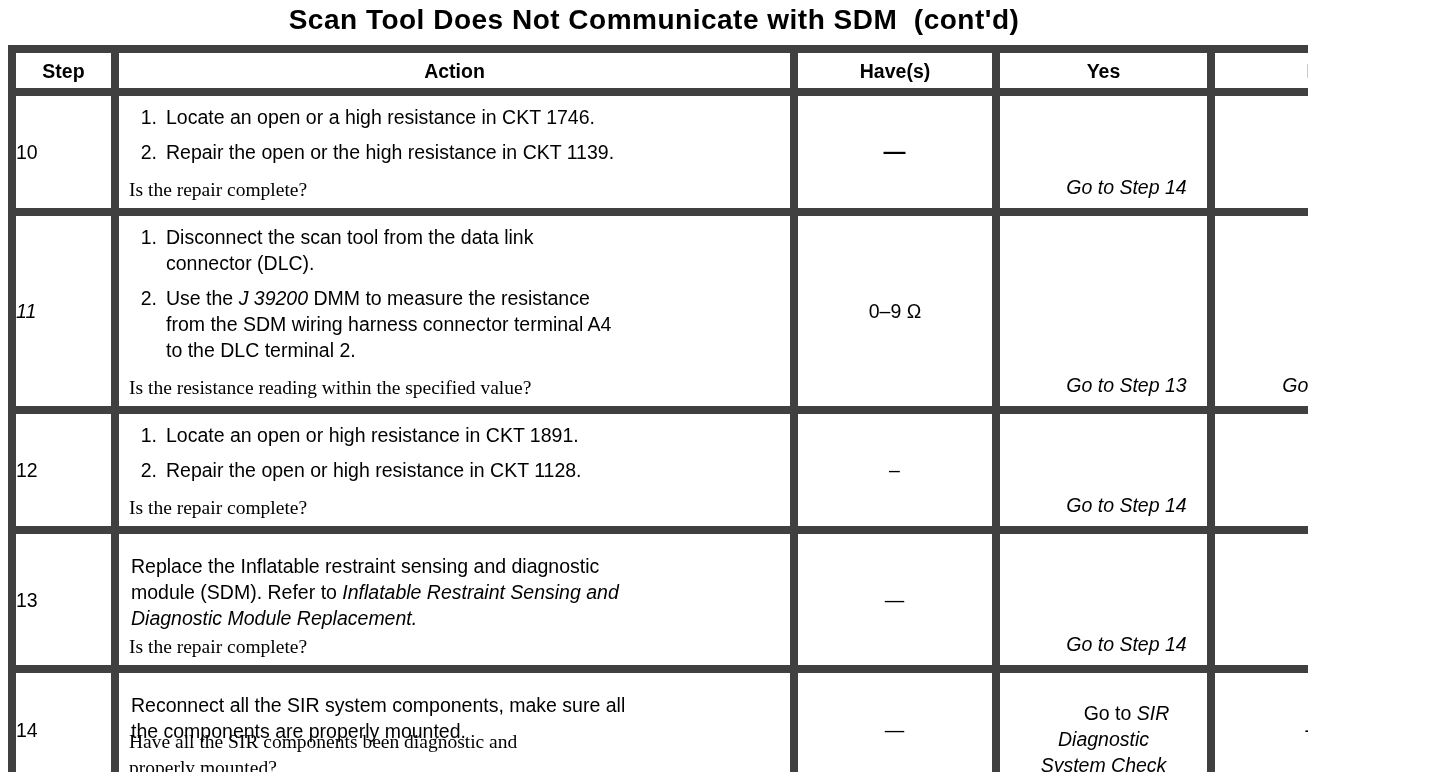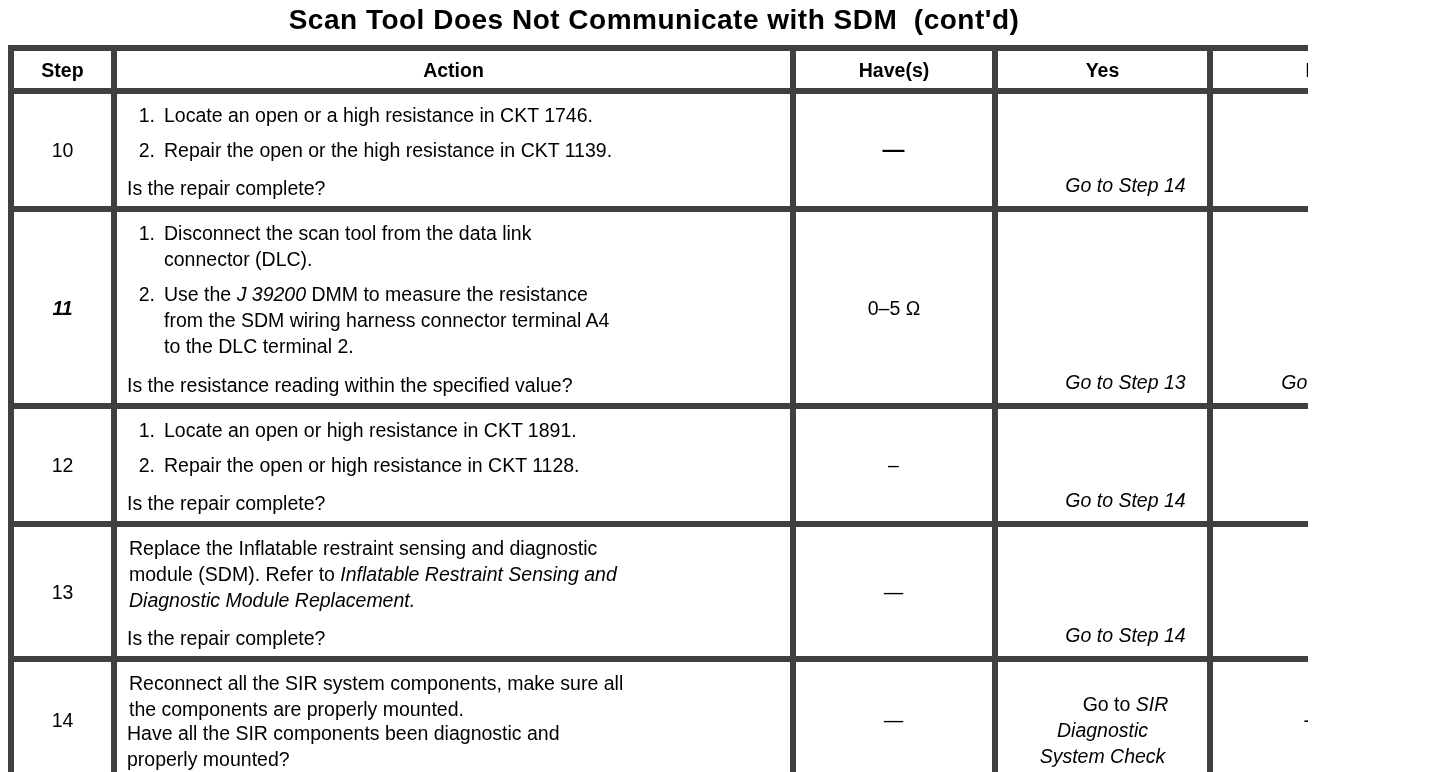--- a/index.html
+++ b/index.html
@@ -29,78 +29,78 @@
   table.diag {
     position: absolute;
     top: 45px;
     left: 8px;
     width: 1416px;
     border-collapse: collapse;
     table-layout: fixed;
     border: 6px solid #000;
   }
   table.diag th, table.diag td {
-    border: 6px solid #404040;
+    border: 8px solid #404040;
     font-size: 19.5px;
     line-height: 26px;
     overflow: hidden;
   }
   thead tr { height: 43px; }
   tr.r10 { height: 114px; }
   tr.r11 { height: 197px; }
   tr.r12 { height: 113px; }
   tr.r13 { height: 135px; }
   tr.r14 { height: 121px; }
   th {
     font-weight: bold;
     font-size: 20px;
     text-align: center;
     vertical-align: middle;
   }
   td.step-cell {
-    text-align: center;
     vertical-align: middle;
     font-size: 21px;
   }
   td.action-cell {
     position: relative;
     vertical-align: top;
     padding: 8px 6px 34px 10px;
   }
   .items .item { display: flex; margin-bottom: 9px; }
   .items .num {
     flex: none;
     width: 28px;
     text-align: right;
     margin-right: 9px;
   }
   .itext, .para, .question, .goto, .dash, .value-text { white-space: pre-line; }
-  .para { padding-left: 2px; }
+  .para { padding-left: 2px; margin-top: 11px; }
   .question {
     position: absolute;
     left: 10px;
     bottom: 5px;
     right: 6px;
+    font-family: Liberation Serif, serif;
   }
   td.value-cell, td.no-cell {
     text-align: center;
     vertical-align: middle;
   }
   td.yes-cell {
     text-align: center;
     vertical-align: bottom;
     padding-bottom: 8px;
   }
   td.no-cell.va-bottom {
     vertical-align: bottom;
     padding-bottom: 8px;
   }
   .goto { font-style: italic; margin-left: 46px; }
   .it { font-style: italic; }
-  .step-italic { font-style: italic; font-weight: bold; }
+  .step-italic { font-style: italic; }
   .dash-bold { font-weight: bold; font-size: 22px; }
   .dash { letter-spacing: 1px; }
 </style>
 </head>
 <body>
 
 <div class="page">
   <div class="title">Scan Tool Does Not Communicate with SDM  (cont'd)</div>
 
   <table class="diag">
@@ -164,21 +164,21 @@
             <div class="item">
               <span class="num">2.</span>
               <span class="itext"><span>Use the </span><span class="it">J 39200</span><span> DMM to measure the resistance
 from the SDM wiring harness connector terminal A4
 to the DLC terminal 2.</span></span>
             </div>
           </div>
           <div class="question">Is the resistance reading within the specified value?</div>
         </td>
         <td class="value-cell">
-          <span class="value-text">0–5 Ω</span>
+          <span class="value-text">0–9 Ω</span>
         </td>
         <td class="yes-cell">
           <span class="goto">Go to Step 13</span>
         </td>
         <td class="no-cell va-bottom">
           <span class="goto">Go to Step 15</span>
         </td>
       </tr>
 
       <tr class="r12">

